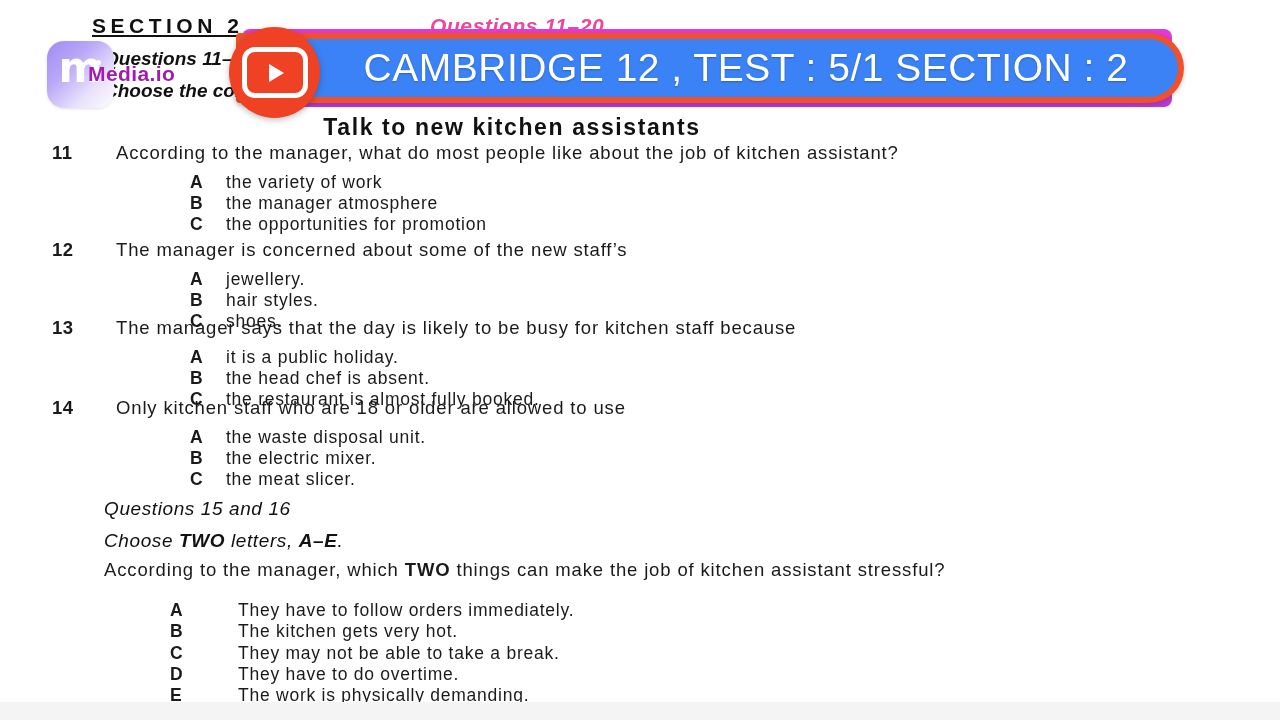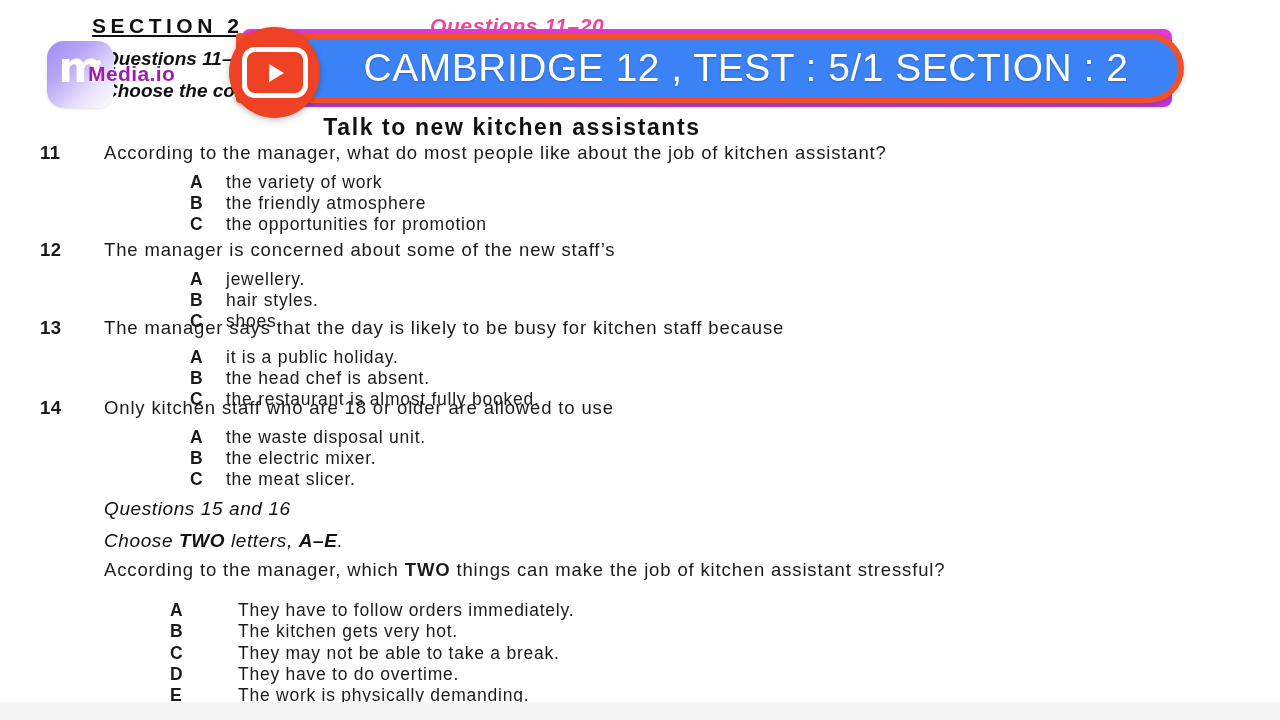--- a/index.html
+++ b/index.html
@@ -86,21 +86,21 @@
     font-weight: bold;
     letter-spacing: 1.6px;
     color: #111;
   }
 
   
   .q-block { position: absolute; left: 0; width: 1280px; }
   .q-row { display: flex; align-items: flex-start; }
   .q-num {
     width: 64px;
-    margin-left: 40px;
+    margin-left: 52px;
     font-size: 18.5px;
     font-weight: bold;
     letter-spacing: 0.4px;
     flex: 0 0 auto;
     line-height: 1.22;
   }
   .q-text {
     font-size: 18.5px;
     letter-spacing: 0.85px;
     line-height: 1.22;
@@ -286,21 +286,21 @@
       <div class="q-num">11</div>
       <div class="q-text">According to the manager, what do most people like about the job of kitchen assistant?</div>
     </div>
     <div class="opts">
       <div class="opt-row">
         <div class="opt-letter">A</div>
         <div class="opt-text">the variety of work</div>
       </div>
       <div class="opt-row">
         <div class="opt-letter">B</div>
-        <div class="opt-text">the friendly atmosphere</div>
+        <div class="opt-text">the manager atmosphere</div>
       </div>
       <div class="opt-row">
         <div class="opt-letter">C</div>
         <div class="opt-text">the opportunities for promotion</div>
       </div>
     </div>
   </div>
 
   <div class="q-block" style="top:239px;">
     <div class="q-row">

